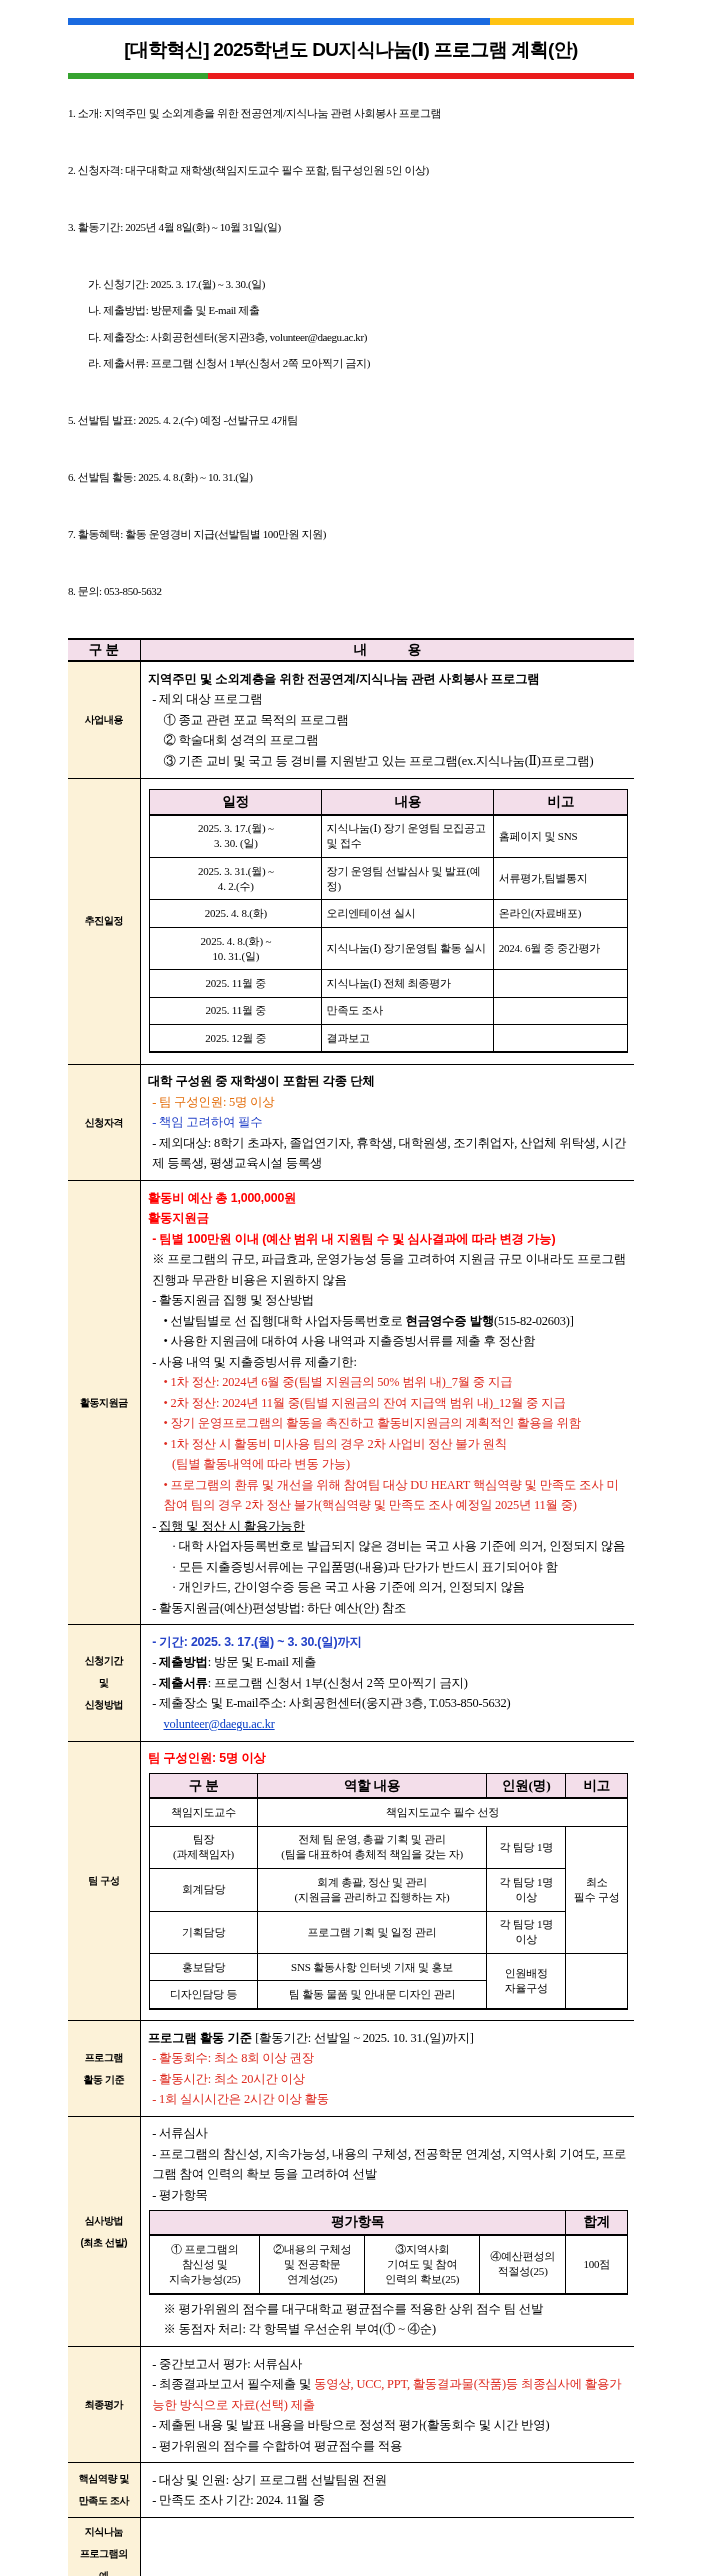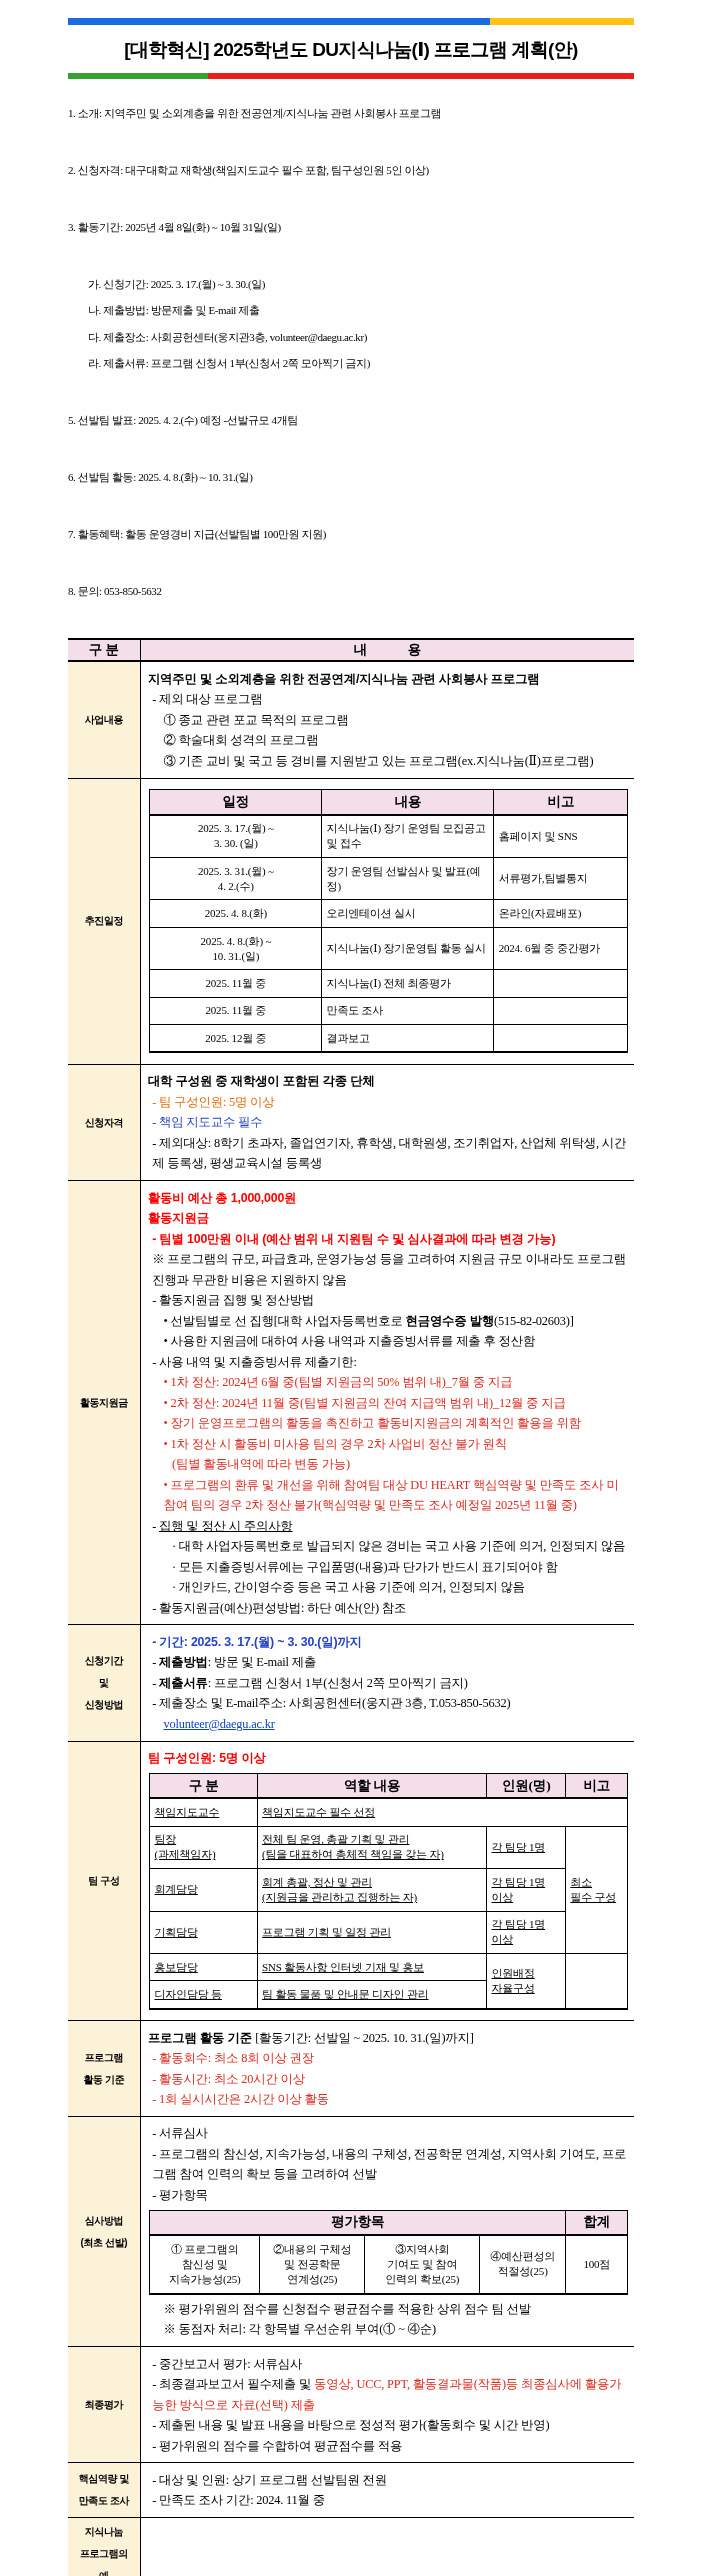--- a/index.html
+++ b/index.html
@@ -61,21 +61,21 @@
   table.inner td{border:0.7px solid #000;padding:5.7px 4.2px;vertical-align:middle;line-height:15px;}
   .t-schedule col:nth-child(1){width:36%;}
   .t-schedule col:nth-child(2){width:36%;}
   .t-schedule col:nth-child(3){width:28%;}
   .t-schedule td{text-align:left;padding-left:7px;}
   .t-schedule td:first-child{text-align:center;padding-left:4.2px;}
   .t-team col:nth-child(1){width:22.5%;}
   .t-team col:nth-child(2){width:48%;}
   .t-team col:nth-child(3){width:16.5%;}
   .t-team col:nth-child(4){width:13%;}
-  .t-team td{text-align:left;text-decoration:underline;}
+  .t-team td{text-align:center;}
   .t-eval col:nth-child(1){width:23%;}
   .t-eval col:nth-child(2){width:22%;}
   .t-eval col:nth-child(3){width:24%;}
   .t-eval col:nth-child(4){width:18%;}
   .t-eval col:nth-child(5){width:13%;}
   .t-eval td{text-align:center;}
 </style>
 </head>
 <body>
 
@@ -176,42 +176,42 @@
                 </tr>
               </tbody>
             </table>
           </td>
         </tr>
         <tr>
           <th class="rlabel">신청자격</th>
           <td class="rcontent">
             <div class="ln i0"><span class="s-bold">대학 구성원 중 재학생이 포함된 각종 단체</span></div>
             <div class="ln i1"><span class="s-orange">- 팀 구성인원: 5명 이상</span></div>
-            <div class="ln i1"><span class="s-blue">- 책임 지도교수 필수</span></div>
+            <div class="ln i1"><span class="s-blue">- 책임 고려하여 필수</span></div>
             <div class="ln i1"><span class="s-plain">- 제외대상: 8학기 초과자, 졸업연기자, 휴학생, 대학원생, 조기취업자, 산업체 위탁생, 시간제 등록생, 평생교육시설 등록생</span></div>
           </td>
         </tr>
         <tr>
           <th class="rlabel">활동지원금</th>
           <td class="rcontent">
             <div class="ln i0"><span class="s-redBold">활동비 예산 총 1,000,000원</span></div>
             <div class="ln i0"><span class="s-redBold">활동지원금</span></div>
             <div class="ln i1"><span class="s-redBold">- 팀별 100만원 이내 (예산 범위 내 지원팀 수 및 심사결과에 따라 변경 가능)</span></div>
             <div class="ln i1"><span class="s-plain">※ 프로그램의 규모, 파급효과, 운영가능성 등을 고려하여 지원금 규모 이내라도 프로그램 진행과 무관한 비용은 지원하지 않음</span></div>
             <div class="ln i1"><span class="s-plain">- 활동지원금 집행 및 정산방법</span></div>
             <div class="ln i2"><span class="s-plain">• 선발팀별로 선 집행[대학 사업자등록번호로 </span><span class="s-boldseg">현금영수증 발행</span><span class="s-plain">(515-82-02603)]</span></div>
             <div class="ln i2"><span class="s-plain">• 사용한 지원금에 대하여 사용 내역과 지출증빙서류를 제출 후 정산함</span></div>
             <div class="ln i1"><span class="s-plain">- 사용 내역 및 지출증빙서류 제출기한:</span></div>
             <div class="ln i2"><span class="s-red">• 1차 정산: 2024년 6월 중(팀별 지원금의 50% 범위 내)_7월 중 지급</span></div>
             <div class="ln i2"><span class="s-red">• 2차 정산: 2024년 11월 중(팀별 지원금의 잔여 지급액 범위 내)_12월 중 지급</span></div>
             <div class="ln i2"><span class="s-red">• 장기 운영프로그램의 활동을 촉진하고 활동비지원금의 계획적인 활용을 위함</span></div>
             <div class="ln i2"><span class="s-red">• 1차 정산 시 활동비 미사용 팀의 경우 2차 사업비 정산 불가 원칙</span></div>
             <div class="ln i3"><span class="s-red">(팀별 활동내역에 따라 변동 가능)</span></div>
             <div class="ln i2"><span class="s-red">• 프로그램의 환류 및 개선을 위해 참여팀 대상 DU HEART 핵심역량 및 만족도 조사 미참여 팀의 경우 2차 정산 불가(핵심역량 및 만족도 조사 예정일 2025년 11월 중)</span></div>
-            <div class="ln i1"><span class="s-plain">- </span><span class="s-underline">집행 및 정산 시 주의사항</span></div>
+            <div class="ln i1"><span class="s-plain">- </span><span class="s-underline">집행 및 정산 시 활용가능한</span></div>
             <div class="ln i3"><span class="s-plain">· 대학 사업자등록번호로 발급되지 않은 경비는 국고 사용 기준에 의거, 인정되지 않음</span></div>
             <div class="ln i3"><span class="s-plain">· 모든 지출증빙서류에는 구입품명(내용)과 단가가 반드시 표기되어야 함</span></div>
             <div class="ln i3"><span class="s-plain">· 개인카드, 간이영수증 등은 국고 사용 기준에 의거, 인정되지 않음</span></div>
             <div class="ln i1"><span class="s-plain">- 활동지원금(예산)편성방법: 하단 예산(안) 참조</span></div>
           </td>
         </tr>
         <tr>
           <th class="rlabel">신청기간<br>및<br>신청방법</th>
           <td class="rcontent">
             <div class="ln i1"><span class="s-blueBold">- 기간: 2025. 3. 17.(월) ~ 3. 30.(일)까지</span></div>
@@ -307,21 +307,21 @@
               <tbody>
                 <tr>
                   <td>① 프로그램의<br>참신성 및<br>지속가능성(25)</td>
                   <td>②내용의 구체성<br>및 전공학문<br>연계성(25)</td>
                   <td>③지역사회<br>기여도 및 참여<br>인력의 확보(25)</td>
                   <td>④예산편성의<br>적절성(25)</td>
                   <td>100점</td>
                 </tr>
               </tbody>
             </table>
-            <div class="ln i2"><span class="s-plain">※ 평가위원의 점수를 신청접수 평균점수를 적용한 상위 점수 팀 선발</span></div>
+            <div class="ln i2"><span class="s-plain">※ 평가위원의 점수를 대구대학교 평균점수를 적용한 상위 점수 팀 선발</span></div>
             <div class="ln i2"><span class="s-plain">※ 동점자 처리: 각 항목별 우선순위 부여(① ~ ④순)</span></div>
           </td>
         </tr>
         <tr>
           <th class="rlabel">최종평가</th>
           <td class="rcontent">
             <div class="ln i1"><span class="s-plain">- 중간보고서 평가: 서류심사</span></div>
             <div class="ln i1"><span class="s-plain">- 최종결과보고서 필수제출 및 </span><span class="s-red">동영상, UCC, PPT, 활동결과물(작품)등 최종심사에 활용가능한 방식으로 자료(선택) 제출</span></div>
             <div class="ln i1"><span class="s-plain">- 제출된 내용 및 발표 내용을 바탕으로 정성적 평가(활동회수 및 시간 반영)</span></div>
             <div class="ln i1"><span class="s-plain">- 평가위원의 점수를 수합하여 평균점수를 적용</span></div>

